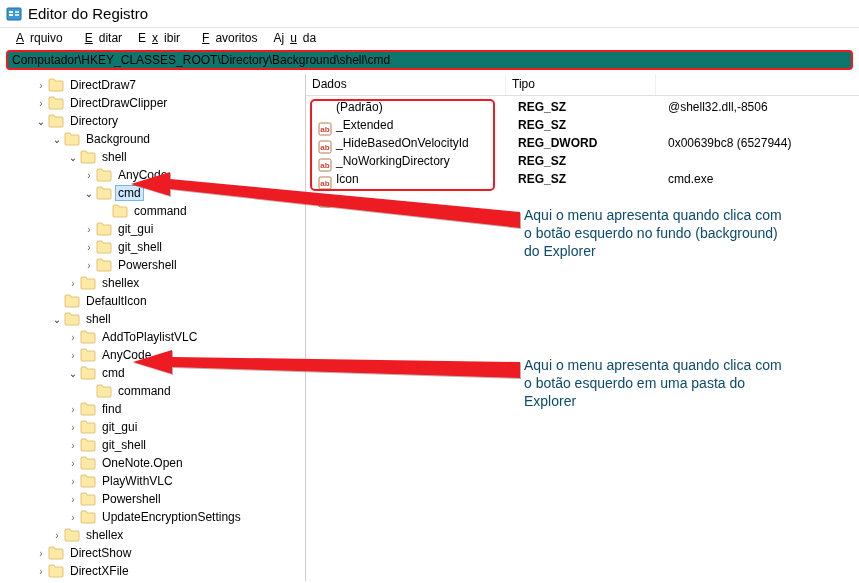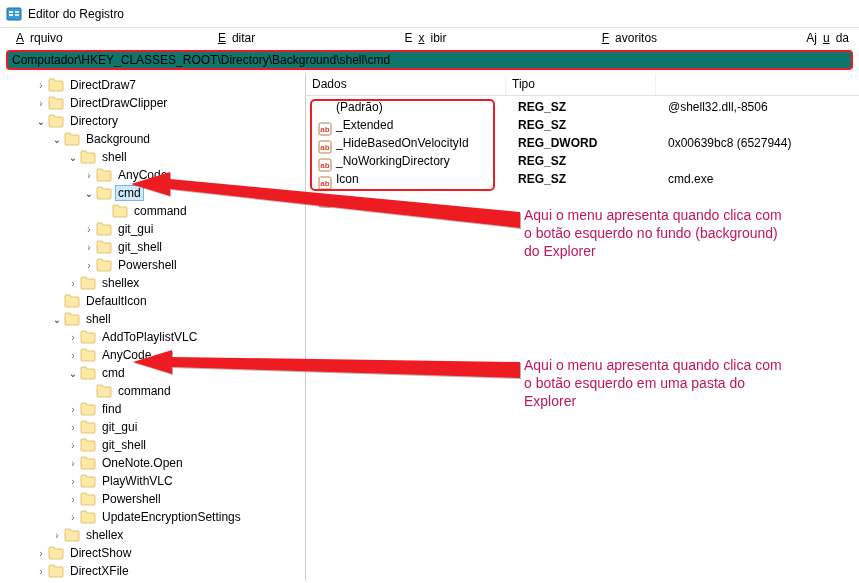--- a/index.html
+++ b/index.html
@@ -20,28 +20,27 @@
     height: 28px;
     padding: 0 6px;
     border-bottom: 1px solid #e6e6e6;
     background: #fff;
   }
   .titlebar-icon {
     width: 16px; height: 16px;
     margin-right: 6px;
     display: inline-flex; align-items: center; justify-content: center;
   }
-  .titlebar-title { font-size: 12px; text-align: center; }
+  .titlebar-title { font-size: 15px; text-align: center; }
   .menubar {
     display: flex;
     gap: 4px;
     padding: 2px 4px;
     height: 20px;
     align-items: center;
-    justify-content: space-between;
   }
   .menubar span {
     padding: 2px 6px;
     cursor: default;
   }
   .menubar .mnemonic { text-decoration: underline; }
   .addressbar {
     margin: 2px 6px 4px 6px;
     border: 2px solid #ed1c24;
     border-radius: 4px;
@@ -135,21 +134,21 @@
     top: 25px;
     width: 185px;
     height: 92px;
     border: 2px solid #ed1c24;
     border-radius: 5px;
     pointer-events: none;
   }
   
   .annotation {
     position: absolute;
-    color: #be185d;
+    color: #0c4a6e;
     font-size: 14px;
     font-weight: 500;
     line-height: 1.3;
     max-width: 260px;
     pointer-events: none;
   }
   .arrow-svg {
     position: absolute;
     pointer-events: none;
   }

